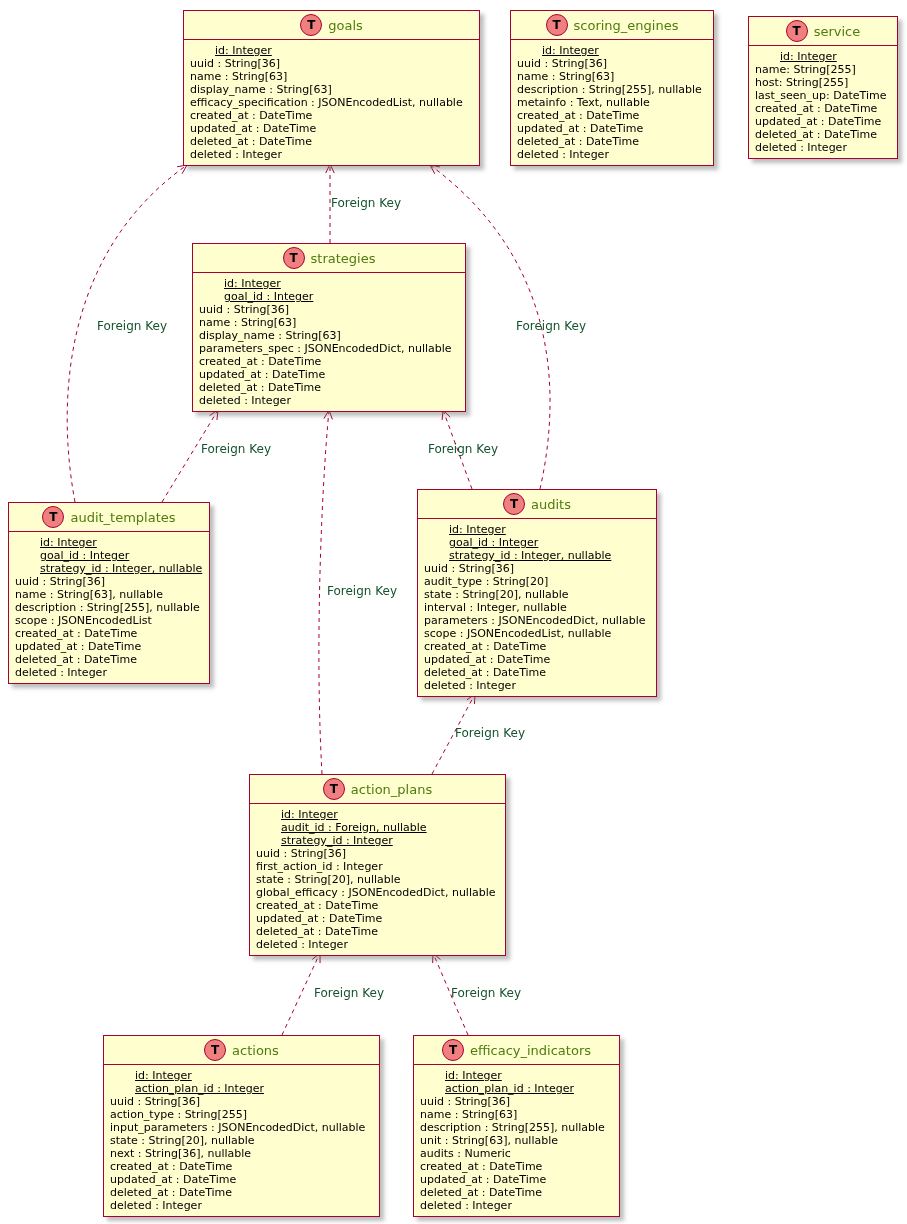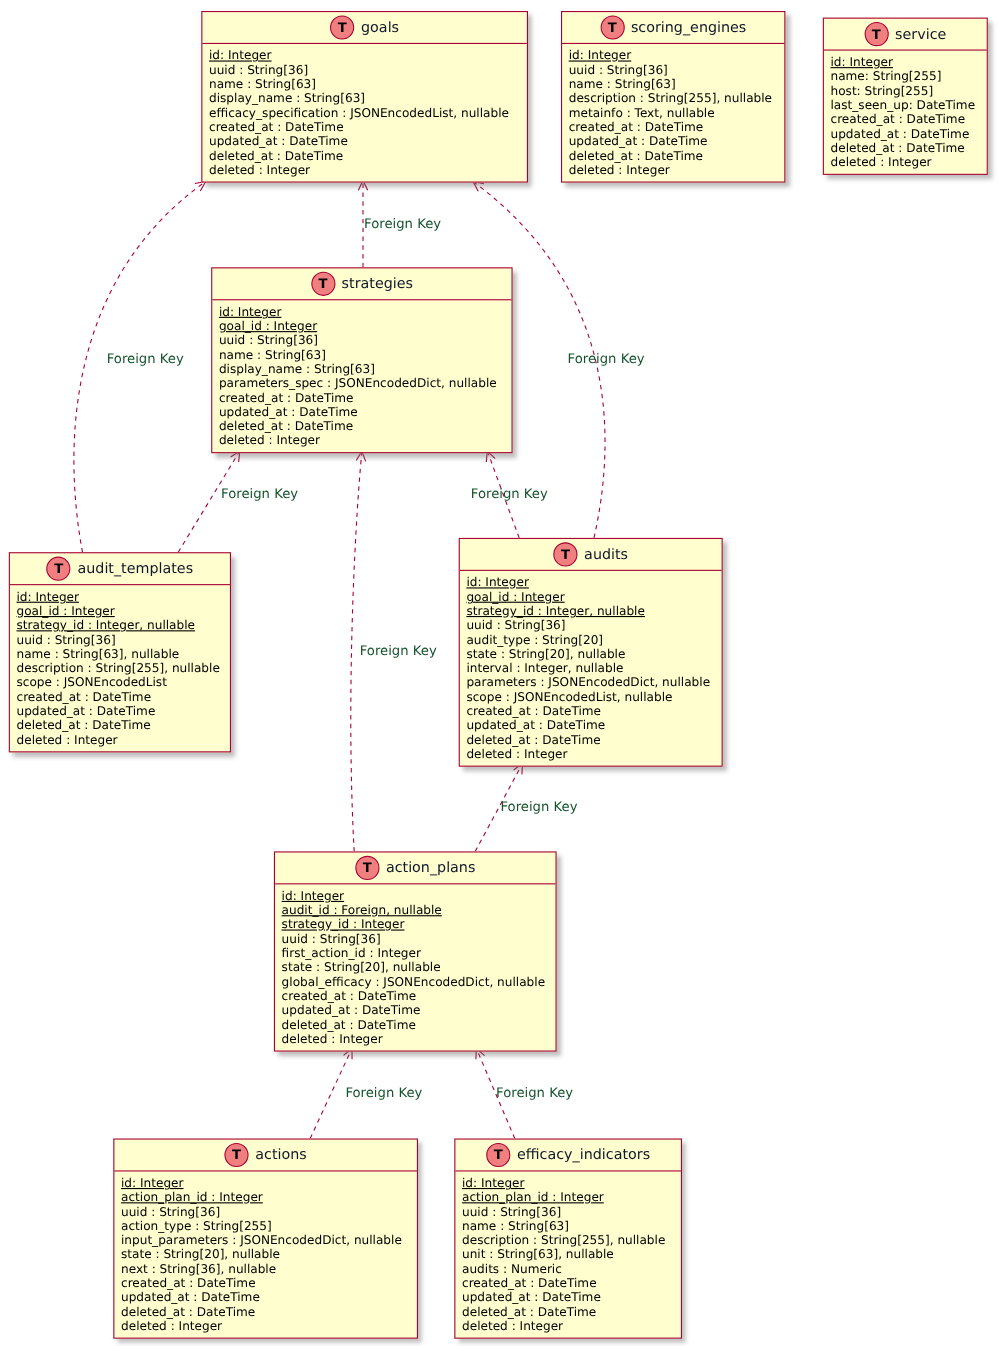--- a/index.html
+++ b/index.html
@@ -15,24 +15,24 @@
   .t-head{
     display:flex;align-items:center;justify-content:center;gap:6px;
     padding:3px 6px;border-bottom:1px solid #A80036;
   }
   .t-icon{
     width:20px;height:20px;border-radius:50%;flex:0 0 20px;
     background:#F08080;border:1px solid #A80036;color:#000;
     font-size:12px;font-weight:bold;
     display:flex;align-items:center;justify-content:center;
   }
-  .t-title{font-size:13px;color:#0f172a;}
+  .t-title{font-size:13px;color:#4d7c0f;}
   .t-body{padding:4px 0;}
   .field{font-size:11px;line-height:13px;padding:0 6px;white-space:nowrap;color:#000;}
-  .field.u{text-decoration:underline;}
+  .field.u{text-decoration:underline;margin-left:25px;}
   .field.i{}
   .rel-label{position:absolute;font-size:12px;color:#14532d;white-space:nowrap;}
   path.rel{stroke:#A80036;stroke-width:1;fill:none;stroke-dasharray:4,4;}
   path.relhead{stroke:#A80036;stroke-width:1;fill:none;}
 </style>
 </head>
 <body>
 
 <div id="diagram">
   <svg id="arrows" width="907" height="1224" viewBox="0 0 907 1224">

